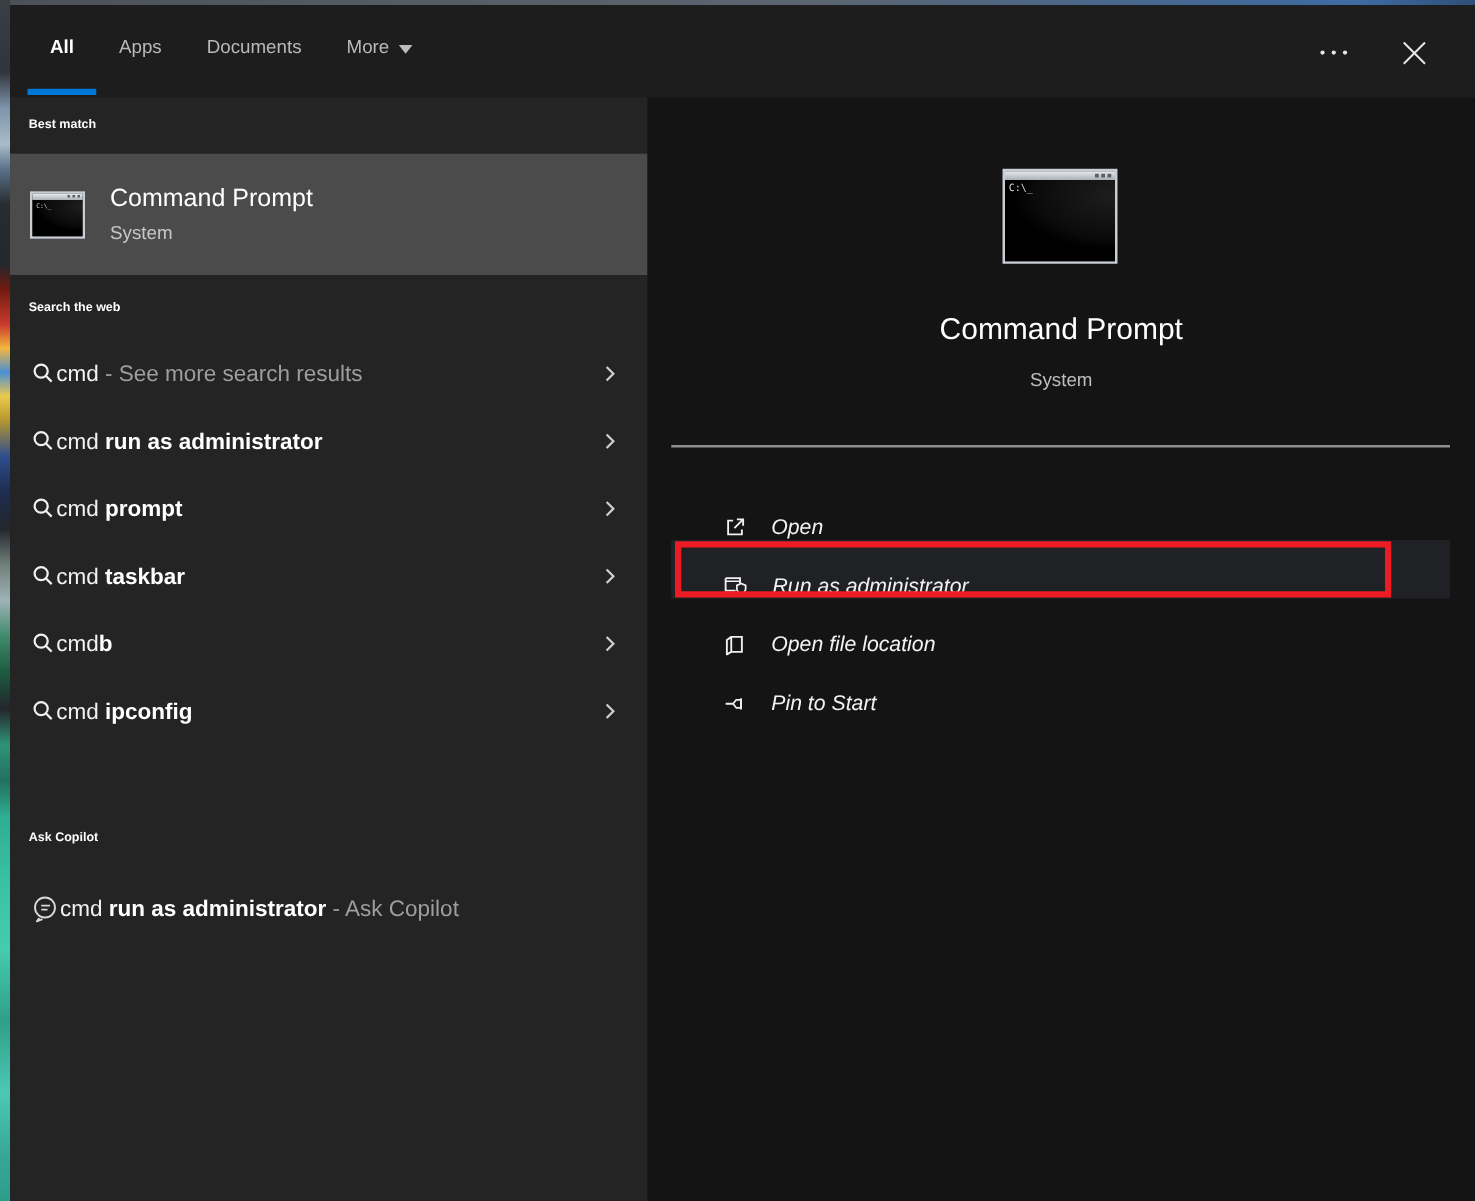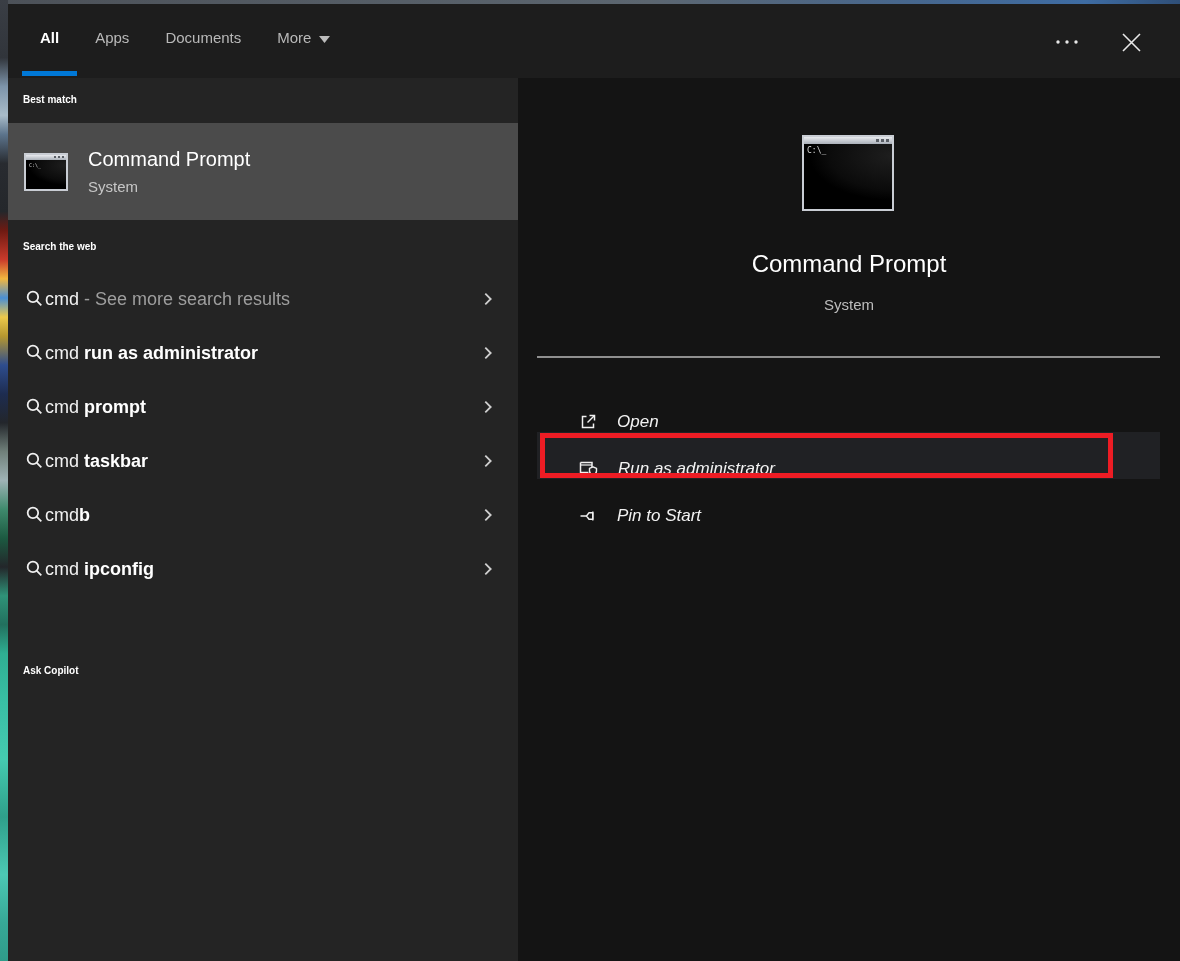--- a/index.html
+++ b/index.html
@@ -242,20 +242,30 @@
           <span class="sr-chevron">
               <svg width="18" height="18" viewBox="0 0 20 20">
                 <path d="M7 4 L13 10 L7 16" stroke="#cfcfcf" stroke-width="2" fill="none"></path>
               </svg>
             </span>
         </div>
       </div>
 
       <div class="section-header ac-header">Ask Copilot</div>
 
+      <div class="copilot-row">
+        <span class="sr-glass">
+          <svg width="24" height="24" viewBox="0 0 24 24">
+            <circle cx="12" cy="11" r="8" stroke="#d8d8d8" stroke-width="1.5" fill="none"></circle>
+            <path d="M7.5 19.5 L5.5 22 L10 20.3" stroke="#d8d8d8" stroke-width="1.5" fill="none" stroke-linejoin="round"></path>
+            <path d="M9 9.4 L16 9.4 M9 12.6 L14 12.6" stroke="#d8d8d8" stroke-width="1.4"></path>
+          </svg>
+        </span>
+        <span class="sr-text"><span class="q-prefix">cmd</span><span class="q-bold"> run as administrator</span><span class="q-suffix"> - Ask Copilot</span></span>
+      </div>
     </div>
 
     <div class="right-panel">
       <div class="cmd-icon big">
         <div class="titlebar">
             <div class="dots">
               <i></i>
               <i></i>
               <i></i>
             </div>
@@ -286,20 +296,29 @@
               <path d="M2.5 3.5 V13.5 H10.5" stroke="#f0f0f0" stroke-width="1.5" fill="none"></path>
               <path d="M2.5 6 H14" stroke="#f0f0f0" stroke-width="1.2" fill="none"></path>
               <path d="M11.5 9.3 L15 7.8 L18.5 9.3 V12 C18.5 14.6 15 16.5 15 16.5 C15 16.5 11.5 14.6 11.5 12 Z" fill="#202124" stroke="#f0f0f0" stroke-width="1.4" stroke-linejoin="round"></path>
             </svg>
           </span>
           <span class="ar-label">Run as administrator</span>
         </div>
         <div class="action-row">
           <span class="ar-icon">
             <svg width="20" height="20" viewBox="0 0 20 20">
+              <path d="M7 3.5 H15.5 V15.5 H7" stroke="#f0f0f0" stroke-width="1.5" fill="none"></path>
+              <path d="M7 3.5 L3.5 6 V17.5 L7 15.5 Z" stroke="#f0f0f0" stroke-width="1.5" fill="none" stroke-linejoin="round"></path>
+            </svg>
+          </span>
+          <span class="ar-label">Open file location</span>
+        </div>
+        <div class="action-row">
+          <span class="ar-icon">
+            <svg width="20" height="20" viewBox="0 0 20 20">
               <path d="M2.5 10 H8.5" stroke="#f0f0f0" stroke-width="1.5" fill="none"></path>
               <path d="M8.5 10 L11 6.8 H14.8 V13.2 H11 Z" stroke="#f0f0f0" stroke-width="1.4" fill="none" stroke-linejoin="round"></path>
               <path d="M14.8 5.5 V14.5" stroke="#f0f0f0" stroke-width="1.4" fill="none"></path>
             </svg>
           </span>
           <span class="ar-label">Pin to Start</span>
         </div>
       </div>
 
       <div class="annotation-box"></div>

